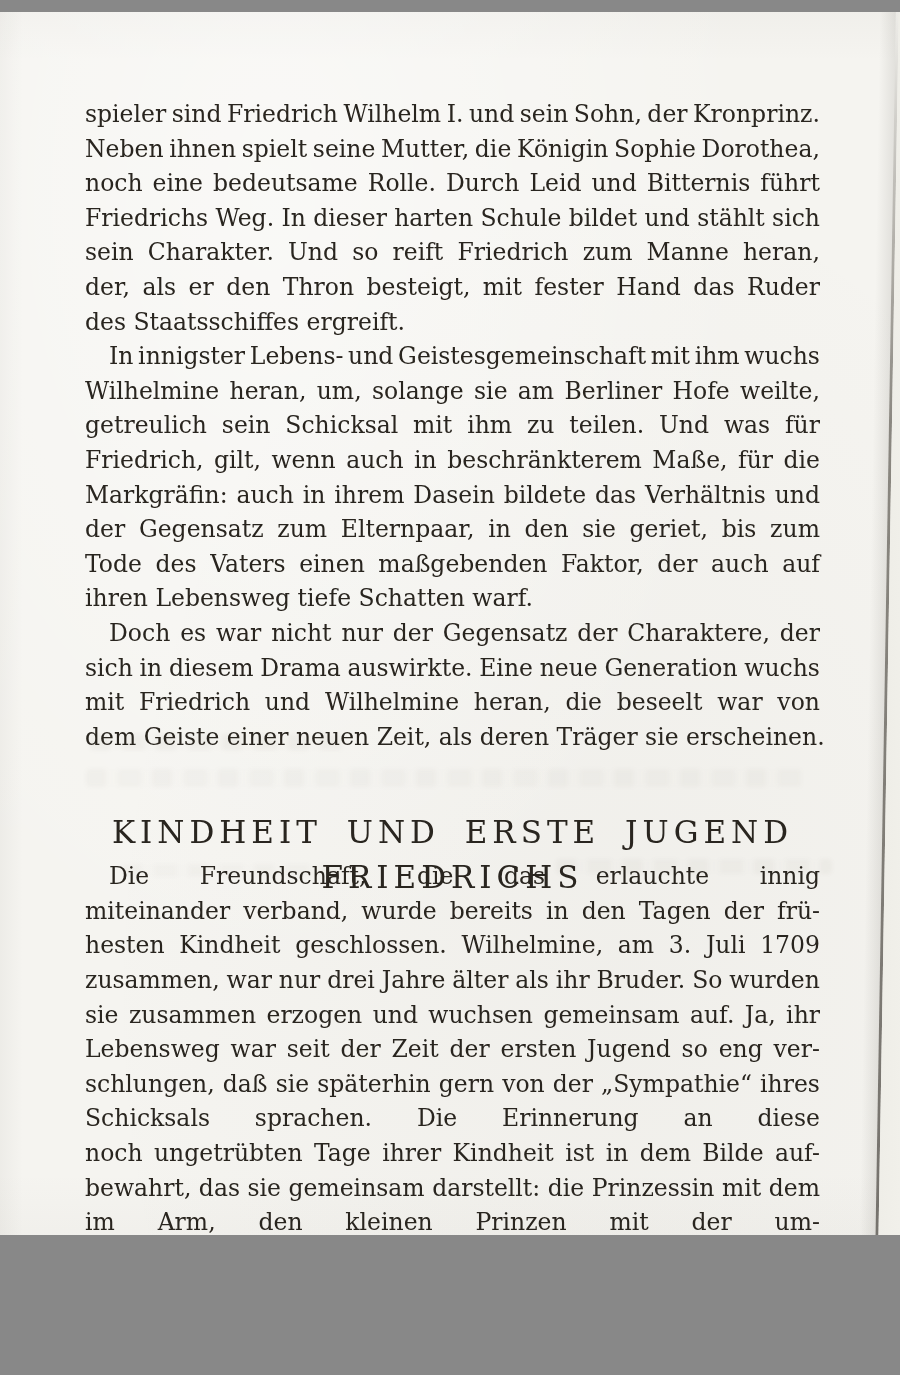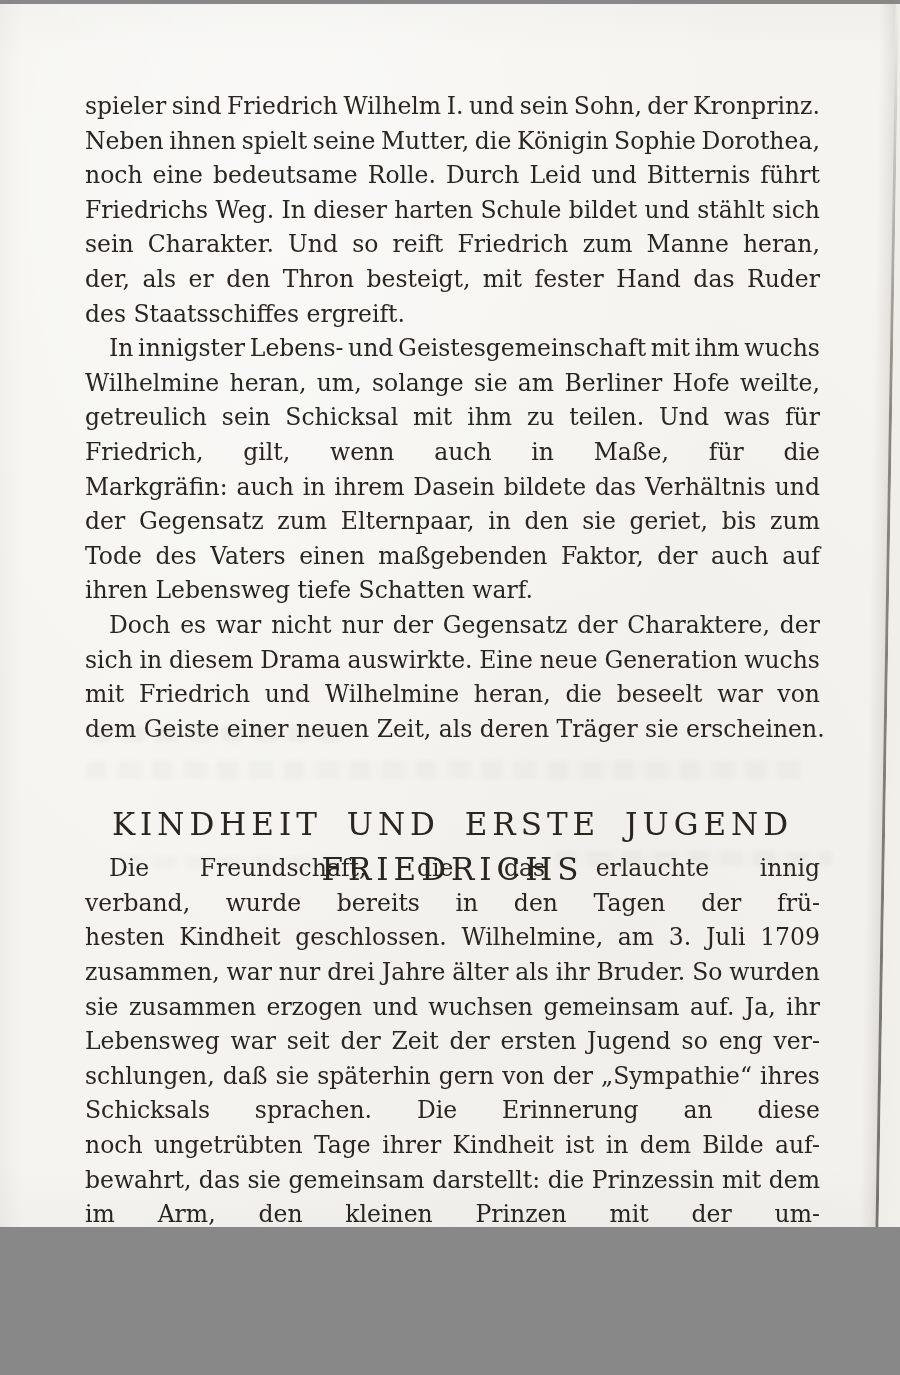--- a/index.html
+++ b/index.html
@@ -5,21 +5,21 @@
 <style>
   html, body {
     margin: 0;
     padding: 0;
     background: #888;
   }
   .page {
     position: relative;
     width: 900px;
     height: 1223px;
-    margin: 4px auto;
+    margin: 12px auto;
     overflow: hidden;
     background-color: var(--paper, #f5f4f0);
     background-image:
       radial-gradient(ellipse at 30% 15%, rgba(255,255,255,0.45), rgba(255,255,255,0) 55%),
       radial-gradient(ellipse at 70% 80%, rgba(120,114,102,0.04), rgba(120,114,102,0) 60%),
       linear-gradient(to right, rgba(110,105,95,0.06) 0%, rgba(110,105,95,0) 2.5%),
       linear-gradient(to bottom, rgba(110,105,95,0.035) 0%, rgba(110,105,95,0) 4%),
       linear-gradient(to top, rgba(110,105,95,0.03) 0%, rgba(110,105,95,0) 5%);
     font-family: "DejaVu Serif", "Liberation Serif", serif;
     color: var(--ink, #29251f);
@@ -239,20 +239,21 @@
           <span>Und</span>
           <span>was</span>
           <span>für</span>
         </div>
         <div class="line just">
           <span>Friedrich,</span>
           <span>gilt,</span>
           <span>wenn</span>
           <span>auch</span>
           <span>in</span>
+          <span>beschränkterem</span>
           <span>Maße,</span>
           <span>für</span>
           <span>die</span>
         </div>
         <div class="line just">
           <span>Markgräfin:</span>
           <span>auch</span>
           <span>in</span>
           <span>ihrem</span>
           <span>Dasein</span>
@@ -329,20 +330,21 @@
       <div class="para body">
         <div class="line just indent">
           <span>Die</span>
           <span>Freundschaft,</span>
           <span>die</span>
           <span>das</span>
           <span>erlauchte</span>
           <span>innig</span>
         </div>
         <div class="line just">
+          <span>miteinander</span>
           <span>verband,</span>
           <span>wurde</span>
           <span>bereits</span>
           <span>in</span>
           <span>den</span>
           <span>Tagen</span>
           <span>der</span>
           <span>frü-</span>
         </div>
         <div class="line just">

